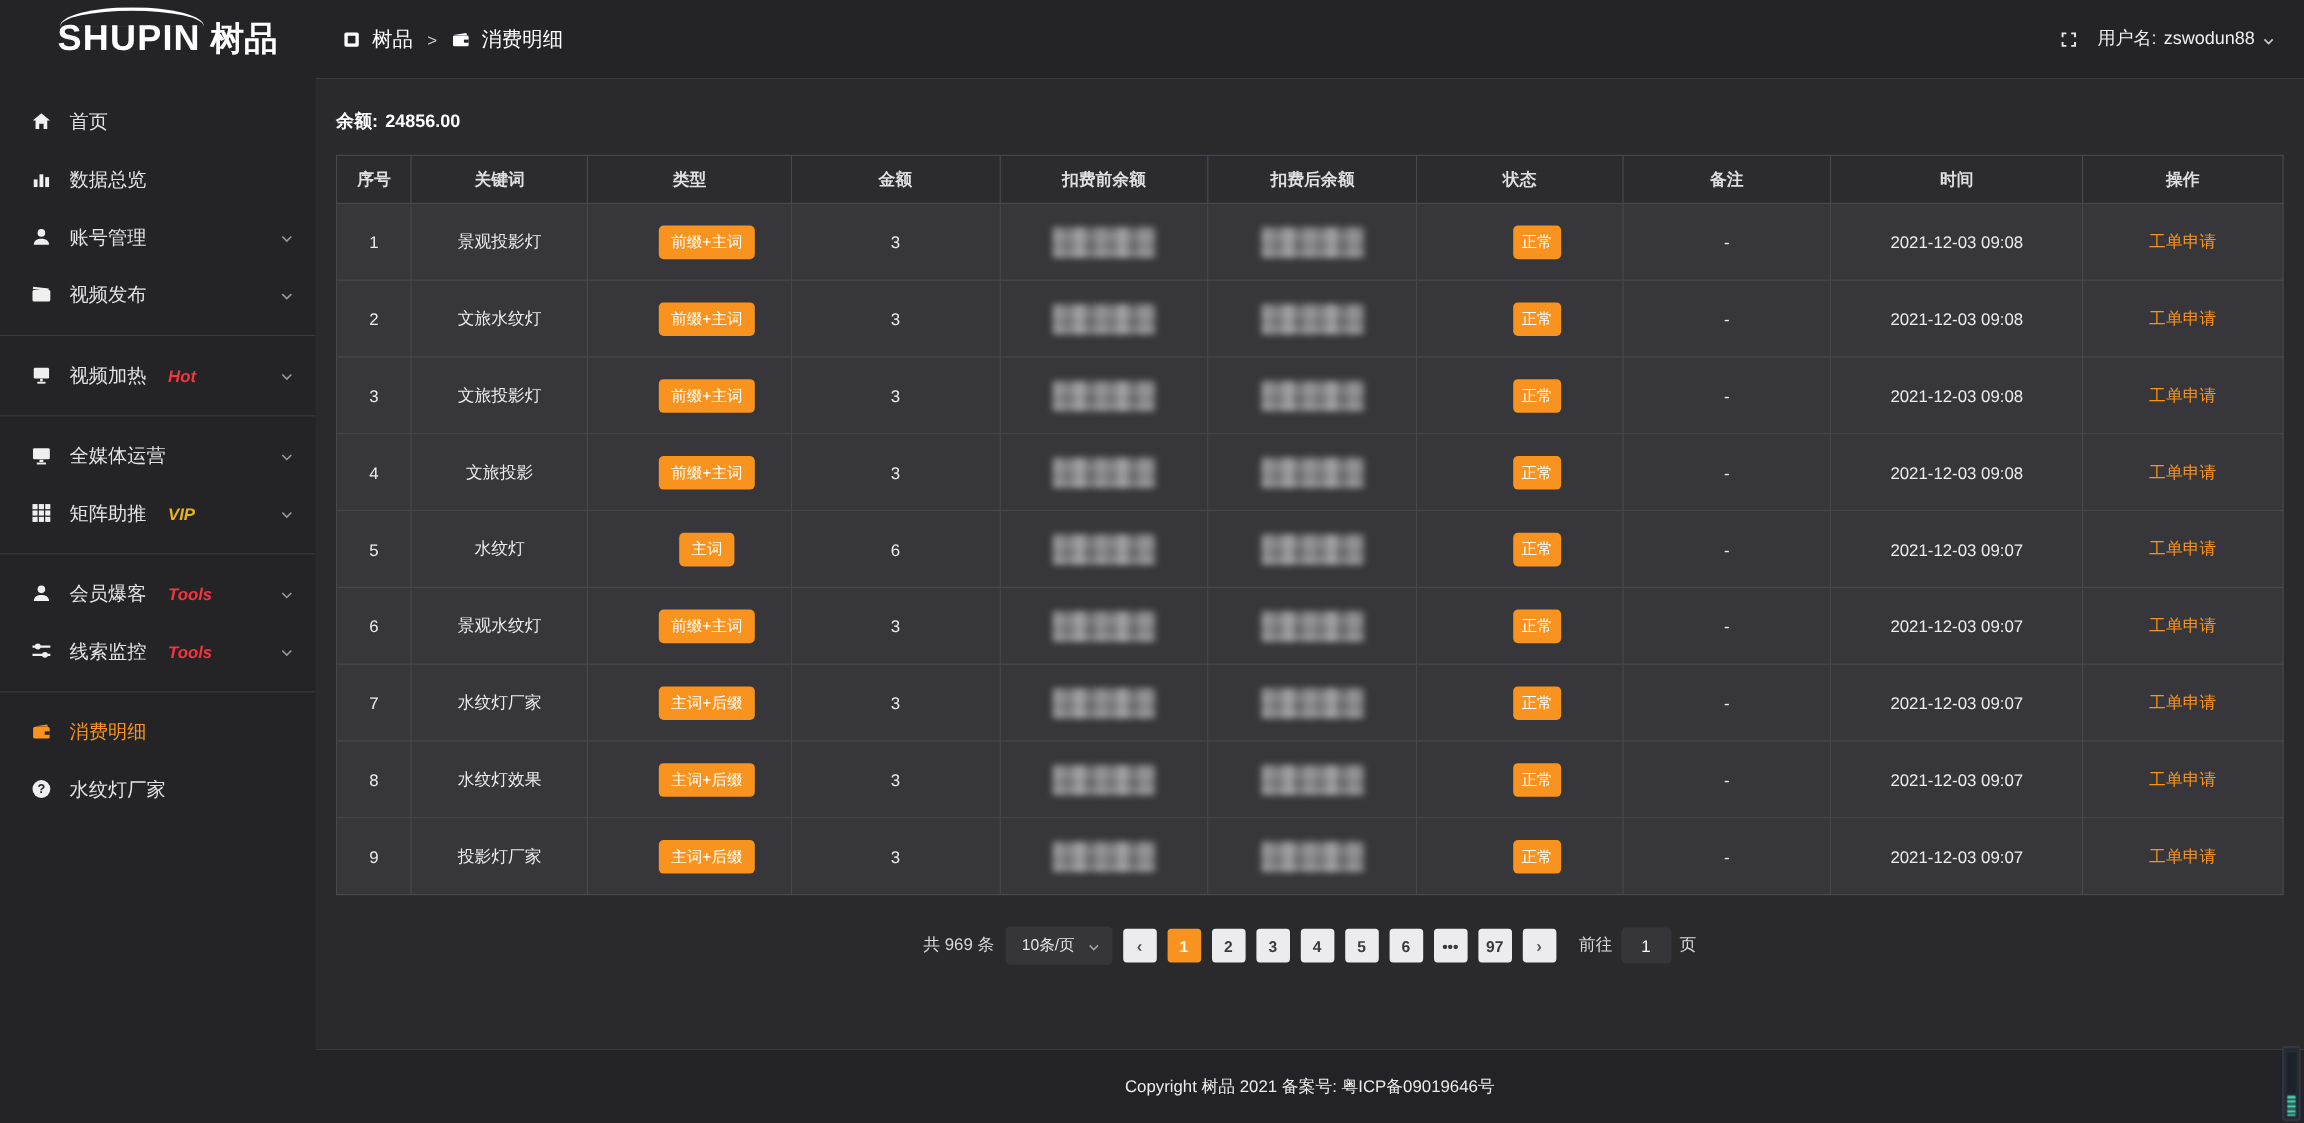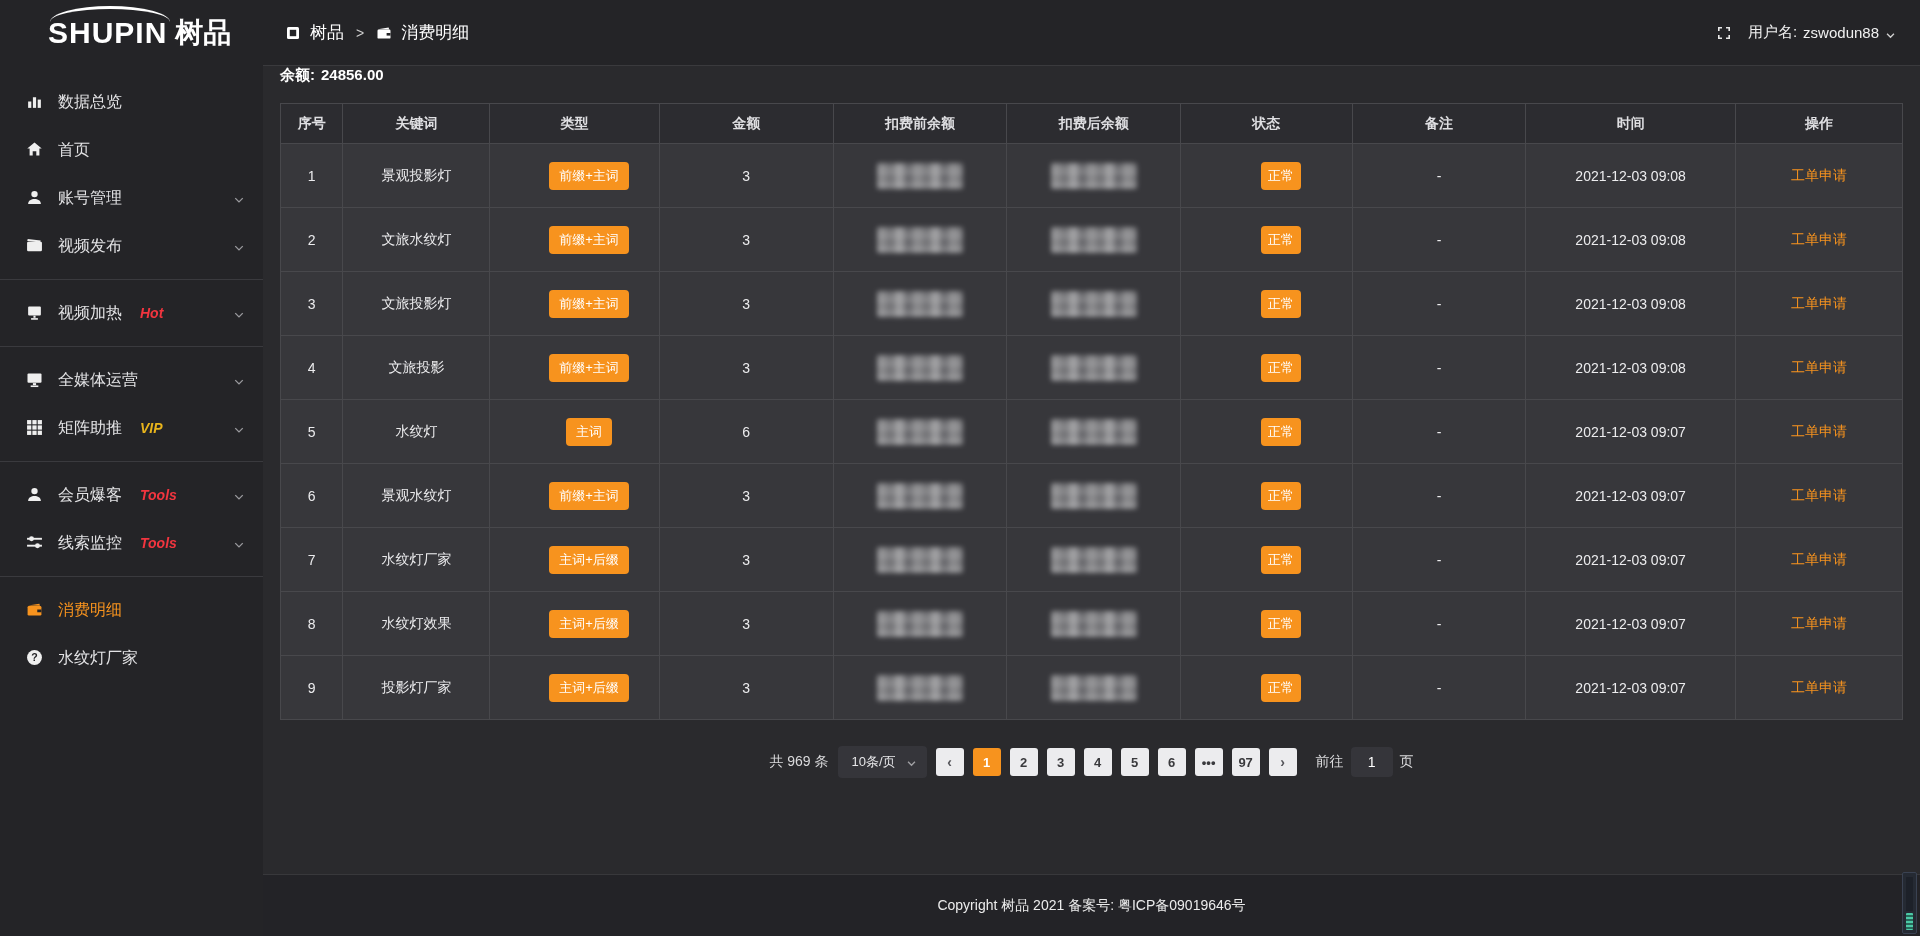--- a/index.html
+++ b/index.html
@@ -31,21 +31,21 @@
     background:#242427; border-bottom:1px solid #3a3a3d; padding:0 24px 0 22px; }
   .breadcrumb { display:flex; align-items:center; gap:9px; font-size:17px; color:#fff; }
   .bc-icon { width:16px; height:16px; display:inline-flex; color:#fff; }
   .bc-sep { color:#cfcfcf; font-size:14px; padding:0 3px; }
   .topbar-right { display:flex; align-items:center; gap:16px; font-size:15px; color:#f0f0f0; }
   .fs-icon { width:16px; height:16px; display:inline-flex; color:#e8e8e8; cursor:pointer; }
   .user-wrap { display:flex; align-items:center; gap:6px; cursor:pointer; }
   .user-chevron { width:11px; height:11px; color:#cfcfcf; }
 
   .content { flex:1; padding:0 17px; }
-  .balance { font-size:15px; font-weight:bold; color:#fff; }
+  .balance { margin-top:26px; font-size:15px; font-weight:bold; color:#fff; }
   .balance b { margin-left:6px; font-size:15px; }
 
   table { width:100%; margin-top:18px; border-collapse:collapse; table-layout:fixed; }
   th { background:#2c2c30; height:40px; font-size:14px; font-weight:bold; color:#dfdfe2;
     border:1px solid #48484c; text-align:center; }
   td { background:#37373b; height:64px; font-size:14px; color:#ececee;
     border:1px solid #48484c; text-align:center; padding:0 4px; }
   .type-badge, .status-badge { display:inline-block; background:#f7931e; color:#fff;
     font-size:13px; padding:5px 10px; border-radius:4px;margin-left:29px; }
   .status-badge { padding:5px 7px; }
@@ -87,34 +87,34 @@
   <aside class="sidebar">
     <div class="logo">
       <span class="logo-arc"></span>
       <span class="logo-en">SHUPIN</span>
       <span class="logo-cn">树品</span>
     </div>
     <nav class="nav">
         <div class="menu-item">
           <span class="mi-icon">
             <svg viewBox="0 0 16 16" width="17" height="17">
+              <path d="M8 1.3L14.8 7h-2.2v6.6H9.7V9.6H6.3v4H3.4V7H1.2z" fill="currentColor"></path>
+            </svg>
+          </span>
+          <span class="mi-label">首页</span>
+        </div>
+        <div class="menu-item">
+          <span class="mi-icon">
+            <svg viewBox="0 0 16 16" width="17" height="17">
               <rect x="2" y="8" width="3" height="6" fill="currentColor"></rect>
               <rect x="6.5" y="4" width="3" height="10" fill="currentColor"></rect>
               <rect x="11" y="6.2" width="3" height="7.8" fill="currentColor"></rect>
             </svg>
           </span>
           <span class="mi-label">数据总览</span>
-        </div>
-        <div class="menu-item">
-          <span class="mi-icon">
-            <svg viewBox="0 0 16 16" width="17" height="17">
-              <path d="M8 1.3L14.8 7h-2.2v6.6H9.7V9.6H6.3v4H3.4V7H1.2z" fill="currentColor"></path>
-            </svg>
-          </span>
-          <span class="mi-label">首页</span>
         </div>
         <div class="menu-item">
           <span class="mi-icon">
             <svg viewBox="0 0 16 16" width="17" height="17">
               <circle cx="8" cy="4.8" r="3" fill="currentColor"></circle>
               <path d="M2 14c0-3.4 3-4.7 6-4.7s6 1.3 6 4.7z" fill="currentColor"></path>
             </svg>
           </span>
           <span class="mi-label">账号管理</span>
           <span class="mi-chevron"><svg viewBox="0 0 16 16" width="12" height="12">

